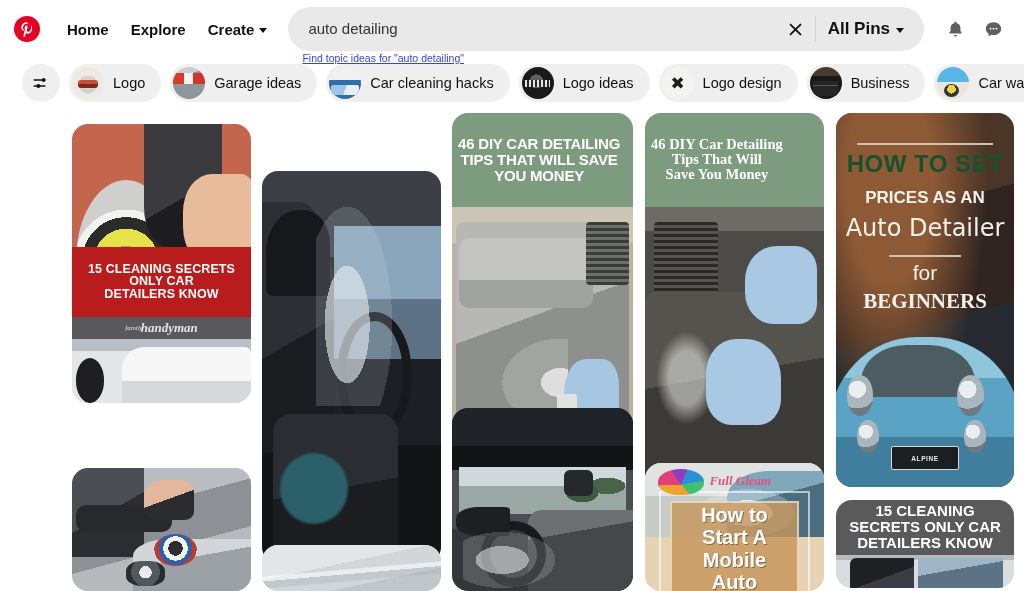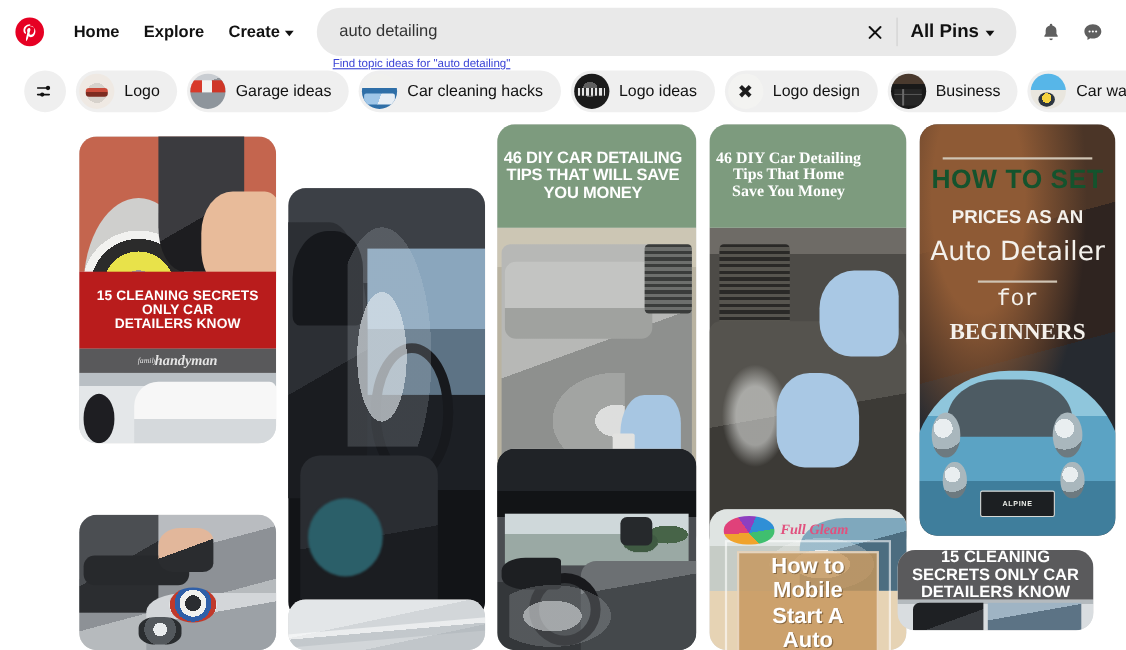--- a/index.html
+++ b/index.html
@@ -414,21 +414,21 @@
     position:absolute; inset:0;
     background:
       radial-gradient(ellipse at 30% 18%, #8e5a35 0 24%, transparent 56%),
       linear-gradient(165deg,#4b3527 0 28%, #2f2420 28% 56%, #262a30 56% 100%);
   }
   .p5-rule { position:absolute; background:#cfc4b4; height:2px; }
   .p5-txt { position:absolute; left:0; width:100%; text-align:center; color:#f4f1ec; }
   .t-how  { font-weight:bold; font-size:24px; color:#14532d; letter-spacing:0.5px; }
   .t-pri  { font-weight:bold; font-size:17px; }
   .t-auto { font-size:24px; font-family:"DejaVu Sans", sans-serif; }
-  .t-for  { font-size:21px; font-family:Liberation Mono, monospace; }
+  .t-for  { font-size:21px; font-family:Liberation Sans, sans-serif; }
   .t-beg  { font-weight:bold; font-size:21px; font-family:"Liberation Serif", serif; }
   .p5-car {
     position:absolute; left:-4%; top:60%; width:108%; height:42%;
     background: linear-gradient(180deg,#8fc6dc 0 26%, #5ba3c4 26% 64%, #3f7e9c 64% 100%);
     border-radius: 46% 46% 6% 6% / 58% 58% 6% 6%;
   }
   .p5-wind {
     position:absolute; left:14%; top:62%; width:64%; height:14%;
     background: linear-gradient(180deg,#4d5b63 0 100%);
     border-radius: 40% 40% 4% 4% / 70% 70% 10% 10%;
@@ -769,21 +769,21 @@
     <div class="pin-img">
       <div class="p4-body"></div>
       <div class="p4-grille"></div>
       <div class="p4-panel"></div>
       <div class="p4-foam"></div>
       <div class="p4-g1"></div>
       <div class="p4-g2"></div>
       <div class="pg-head">
         <div>
           <div class="t">46 DIY Car Detailing</div>
-          <div class="t">Tips That Home</div>
+          <div class="t">Tips That Will</div>
           <div class="t">Save You Money</div>
         </div>
       </div>
       <div class="p3-brand">
         <span class="b">family handyman</span>
       </div>
     </div>
   </div>
 
   <div class="pin p5" style="left:836px; top:5px; width:178px; height:374px;">
@@ -847,28 +847,28 @@
       <div class="p9-car"></div>
       <div class="p9-foam"></div>
       <div class="p9-frame"></div>
       <div class="p9-card"></div>
       <div class="p9-logo"></div>
       <div class="p9-brand">
         <span>Full Gleam</span>
       </div>
       <div class="p9-ttl">
         <div>How to</div>
+        <div>Start A</div>
         <div>Mobile</div>
-        <div>Start A</div>
         <div>Auto</div>
       </div>
     </div>
   </div>
 
-  <div class="pin p10" style="left:816px; top:392px; width:178px; height:73px;">
+  <div class="pin p10" style="left:836px; top:392px; width:178px; height:88px;">
     <div class="pin-img">
       <div class="p10-bot"></div>
       <div class="p10-dark"></div>
       <div class="p10-glass"></div>
       <div class="p10-band">
         <div class="t">15 CLEANING</div>
         <div class="t">SECRETS ONLY CAR</div>
         <div class="t">DETAILERS KNOW</div>
       </div>
     </div>

